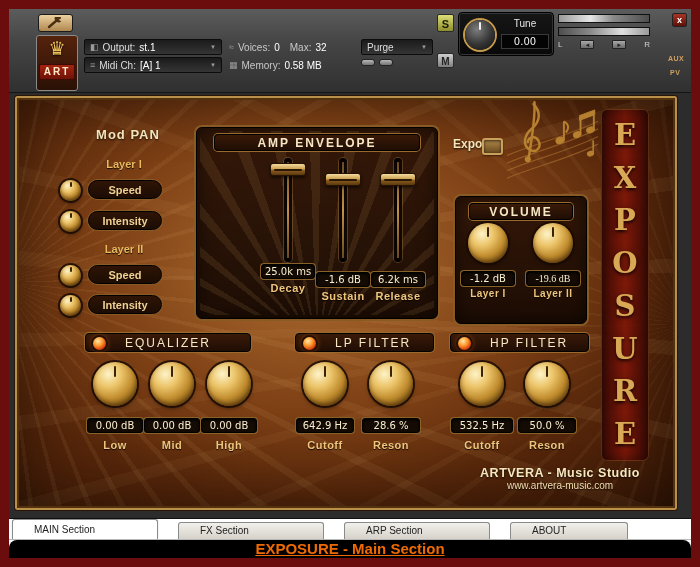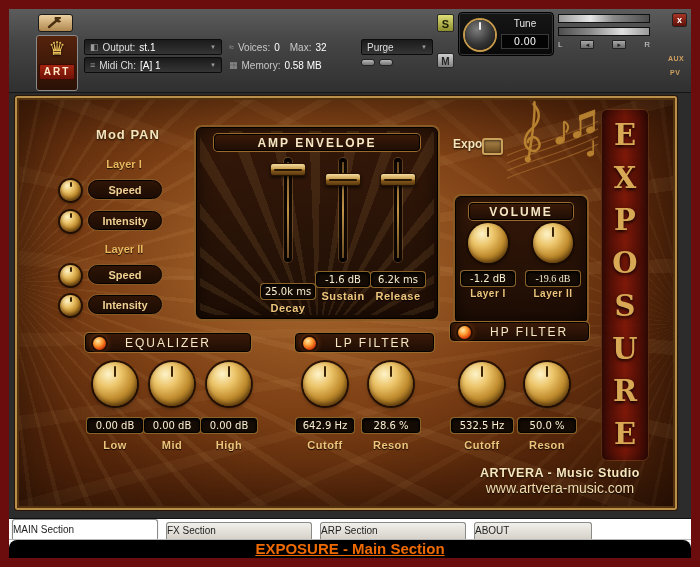--- a/index.html
+++ b/index.html
@@ -119,37 +119,37 @@
                box-shadow:0 0 0 1px #9a6a2c; color:#f6e8c4; font-size:12px; font-weight:normal; letter-spacing:2px; text-align:left; line-height:18px;padding-left:39px; }
   .led { position:absolute; left:7px; top:3px; width:13px; height:13px; border-radius:50%;
          background:radial-gradient(circle at 38% 32%, #ffe9a8 0%, #ff9a30 38%, #d43c08 72%, #7a1202 100%);
          box-shadow:0 0 0 2px #241005, 0 0 6px rgba(255,120,30,.8); cursor:pointer; }
   .sec-col { position:absolute; top:266px; width:58px; display:flex; flex-direction:column; align-items:center; }
   .sec-col .vbox { margin-top:12px; }
   .sec-col .klabel { margin-top:6px; }
 
   .branding { position:absolute; left:430px; top:370px; width:230px; text-align:center; }
   .b1 { font-size:12.5px; font-weight:bold; color:#f7e7bd; text-shadow:0 1px 2px rgba(0,0,0,.8); letter-spacing:0.5px; }
-  .b2 { font-size:14px; color:#f2ddae; text-shadow:0 1px 1px rgba(0,0,0,.8); }
+  .b2 { font-size:10px; color:#f2ddae; text-shadow:0 1px 1px rgba(0,0,0,.8); }
 
   .exposure-strip { position:absolute; left:586px; top:13px; width:48px; height:352px; border-radius:6px;
     background:linear-gradient(90deg, rgba(56,8,4,.92), rgba(128,24,9,.95) 50%, rgba(56,8,4,.92));
     box-shadow:inset 0 0 0 1px rgba(180,120,50,.35), inset 0 0 14px rgba(0,0,0,.6);
     display:flex; flex-direction:column; align-items:center; justify-content:space-between; padding:12px 0; }
   .vletter { font-family:"DejaVu Serif",serif; font-weight:bold; font-size:29px; line-height:1; color:#d8a855;
              text-shadow:0 2px 3px rgba(0,0,0,.75), 0 0 10px rgba(0,0,0,.4); }
 
   .music-deco { position:absolute; left:490px; top:0; width:95px; height:100px; opacity:0.9; }
 
   
   .tabstrip { position:absolute; left:0; top:510px; width:682px; height:21px; background:#fff; border-bottom:1px solid #b8b8b8;
               display:flex; align-items:flex-end; padding-left:3px; }
-  .tab { width:146px; height:17px; margin-right:8px; background:linear-gradient(180deg,#f2f0ec,#d6d2ca);
+  .tab { width:146px; height:17px; margin-right:20px; background:linear-gradient(180deg,#f2f0ec,#d6d2ca);
          border:1px solid #8a8a88; border-bottom:none; border-radius:3px 3px 0 0; font-size:10px; color:#222;
-         padding-left:0; line-height:16px; cursor:pointer; }
+         padding-left:21px; line-height:16px; cursor:pointer; }
   .tab.active { background:#fff; height:20px; line-height:19px; font-weight:normal; box-shadow:0 -1px 2px rgba(0,0,0,.15); }
   .tab.last { width:118px; }
   .caption-bar { position:absolute; left:0; top:531px; width:682px; height:29px; background:#000000; text-align:center;border-radius:8px; }
   .caption-text { font-size:15px; font-weight:bold; color:#ef6a00; text-decoration:underline; line-height:18px; }
 </style>
 </head>
 <body>
 
 <div class="frame">
   <div class="kwindow">
@@ -278,21 +278,21 @@
         <div class="knob knob-sm" style="left:45px;"></div>
         <div class="mp-plate" style="left:73px;">Intensity</div>
       </div>
 
       <div class="subpanel amp-panel" style="left:181px;top:31px;width:242px;height:192px;">
         <div class="panel-title" style="width:206px;">AMP ENVELOPE</div>
         <div class="amp-col" style="left:63px;">
           <div class="slider-track">
             <div class="slider-handle" style="top: 5px;"></div>
           </div>
-          <div class="vbox" style="width:54px;margin-top:22px;">25.0k ms</div>
+          <div class="vbox" style="width:54px;margin-top:2px;">25.0k ms</div>
           <div class="klabel" style="margin-top:3px;">Decay</div>
         </div>
         <div class="amp-col" style="left:118px;">
           <div class="slider-track">
             <div class="slider-handle" style="top: 15px;"></div>
           </div>
           <div class="vbox" style="width:54px;margin-top:10px;">-1.6 dB</div>
           <div class="klabel" style="margin-top:3px;">Sustain</div>
         </div>
         <div class="amp-col" style="left:173px;">
@@ -351,21 +351,21 @@
         <div class="knob knob-lg"></div>
         <div class="vbox" style="width:58px;">642.9 Hz</div>
         <div class="klabel">Cutoff</div>
       </div>
       <div class="sec-col" style="left:347px;">
         <div class="knob knob-lg"></div>
         <div class="vbox" style="width:58px;">28.6 %</div>
         <div class="klabel">Reson</div>
       </div>
 
-      <div class="sec-plate" style="left:435px;top:226px;width:139px;">
+      <div class="sec-plate" style="left:435px;top:237px;width:139px;">
         <span class="led"></span>
         <span>HP FILTER</span>
       </div>
       <div class="sec-col" style="left:438px;">
         <div class="knob knob-lg"></div>
         <div class="vbox" style="width:62px;">532.5 Hz</div>
         <div class="klabel">Cutoff</div>
       </div>
       <div class="sec-col" style="left:503px;">
         <div class="knob knob-lg"></div>

